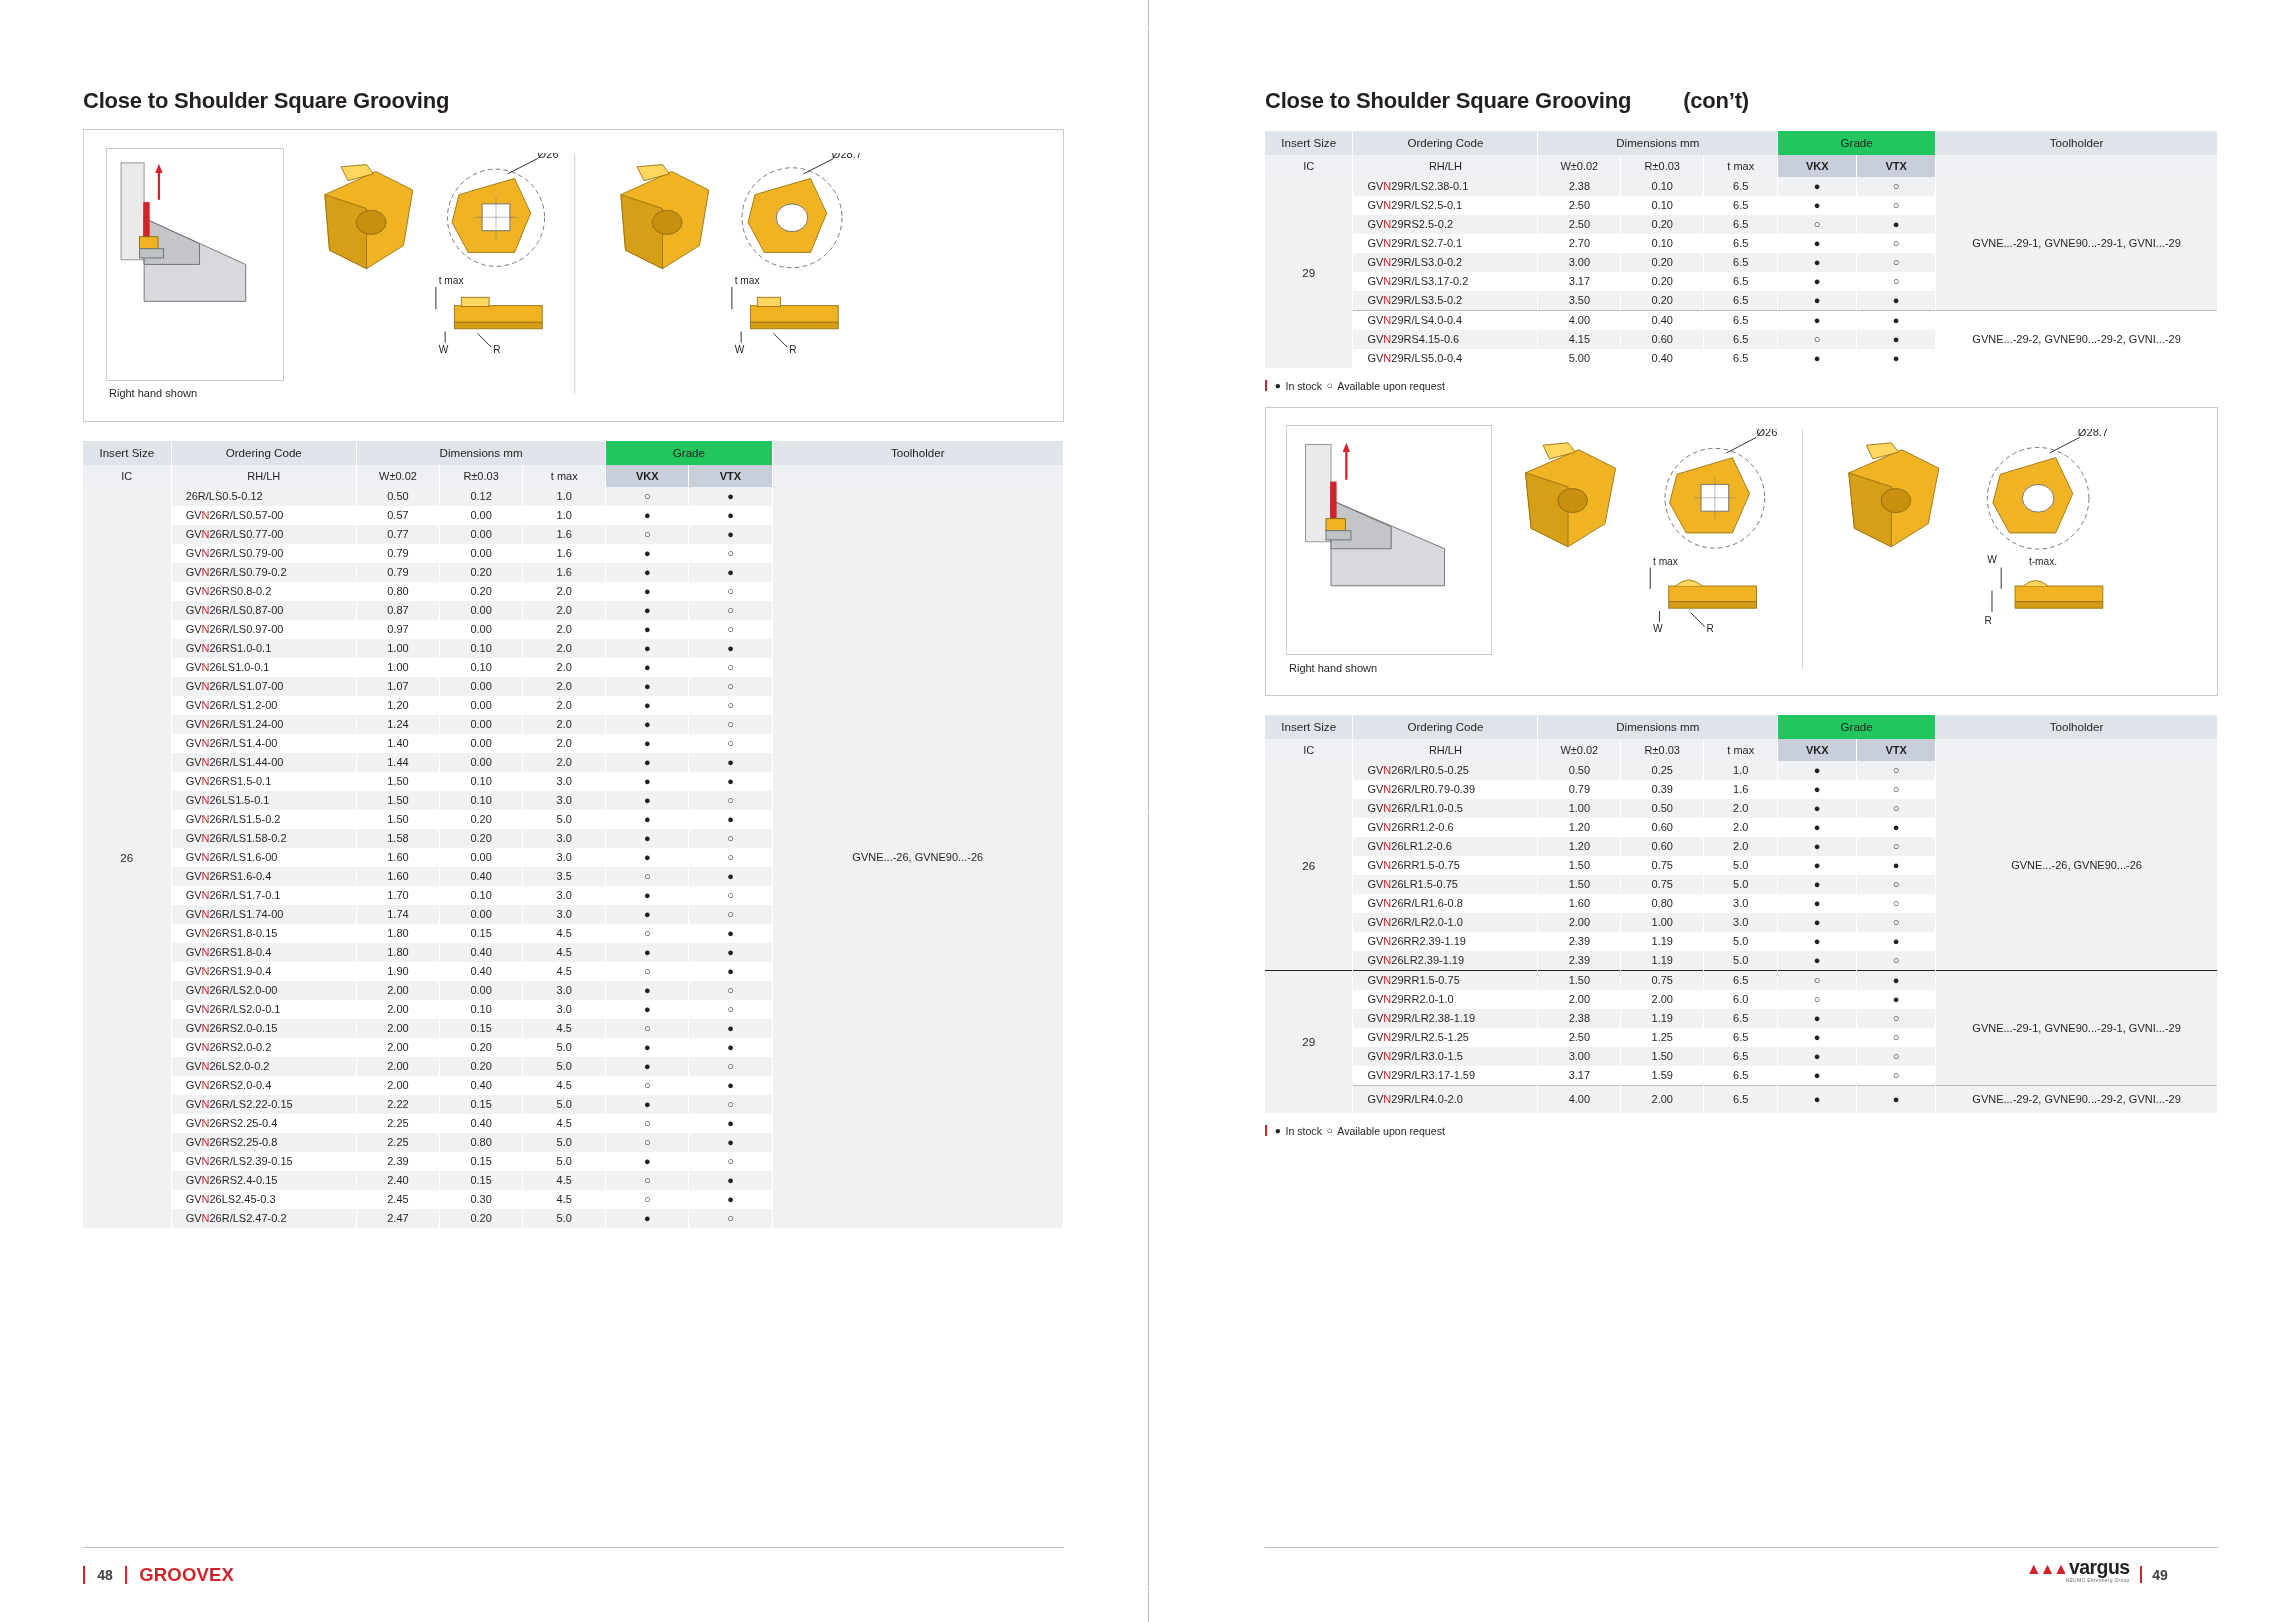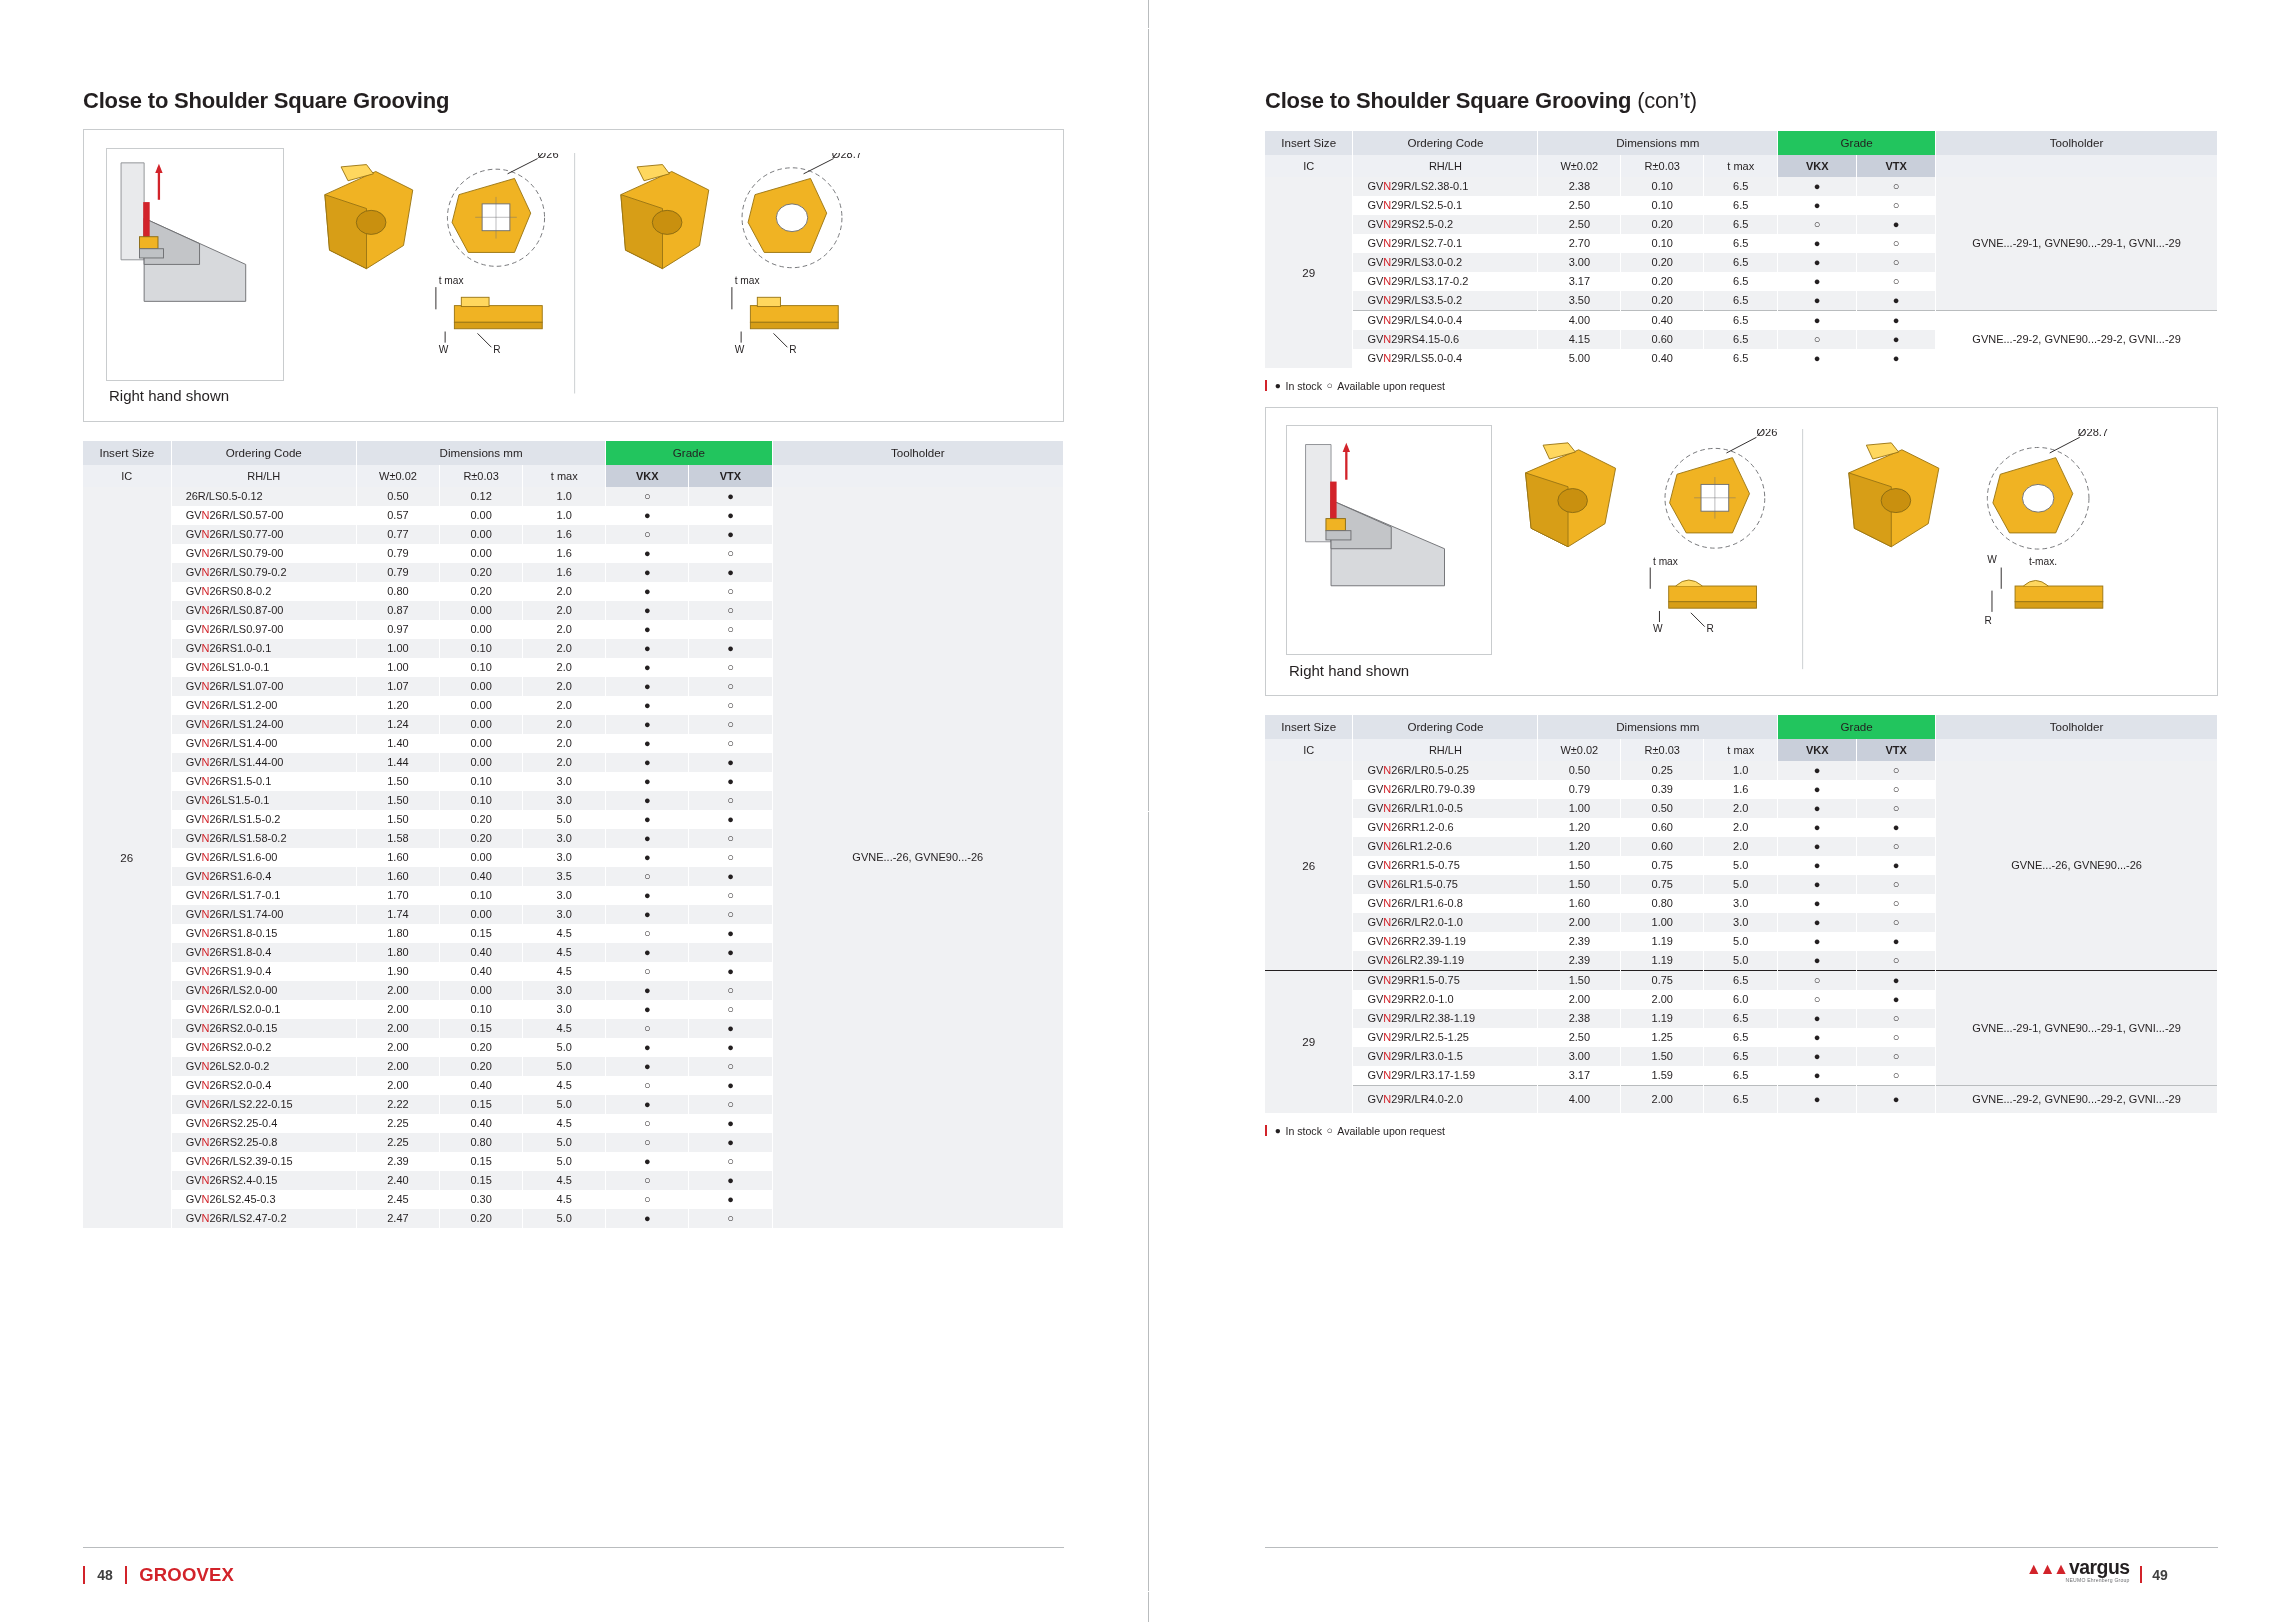--- a/index.html
+++ b/index.html
@@ -13,24 +13,24 @@
   }
   .page{position:absolute;top:0;left:0;width:2295px;height:1623px;}
   .center-rule{position:absolute;left:1148px;top:0;width:0.9px;height:1623px;background:#b9bcbe;}
   .dash{position:absolute;left:1144px;width:9.3px;height:0.9px;background:#ffffff;}
 
   
   h2.sec{
     font-size:22px;font-weight:bold;letter-spacing:-0.2px;margin:0;
     color:#231f20;
   }
-  h2.sec .light{font-weight:normal;}
+  h2.sec .light{font-weight:bold;margin-left:46px;}
 
   .figbox{border:0.9px solid #c9ccce;position:relative;background:#ffffff;}
-  .figcap{font-size:15px;color:#231f20;}
+  .figcap{font-size:11px;color:#231f20;}
 
   
   table.spec{border-collapse:collapse;width:100%;font-size:11px;}
   table.spec th,table.spec td{padding:0;}
   .hdr1 td{
     background:#dfe3ea;color:#231f20;font-size:11.6px;text-align:center;
     height:24px;border-right:0.9px solid #ffffff;font-weight:normal;
   }
   .hdr2 td{
     background:#eef0f4;color:#231f20;font-size:11px;text-align:center;

